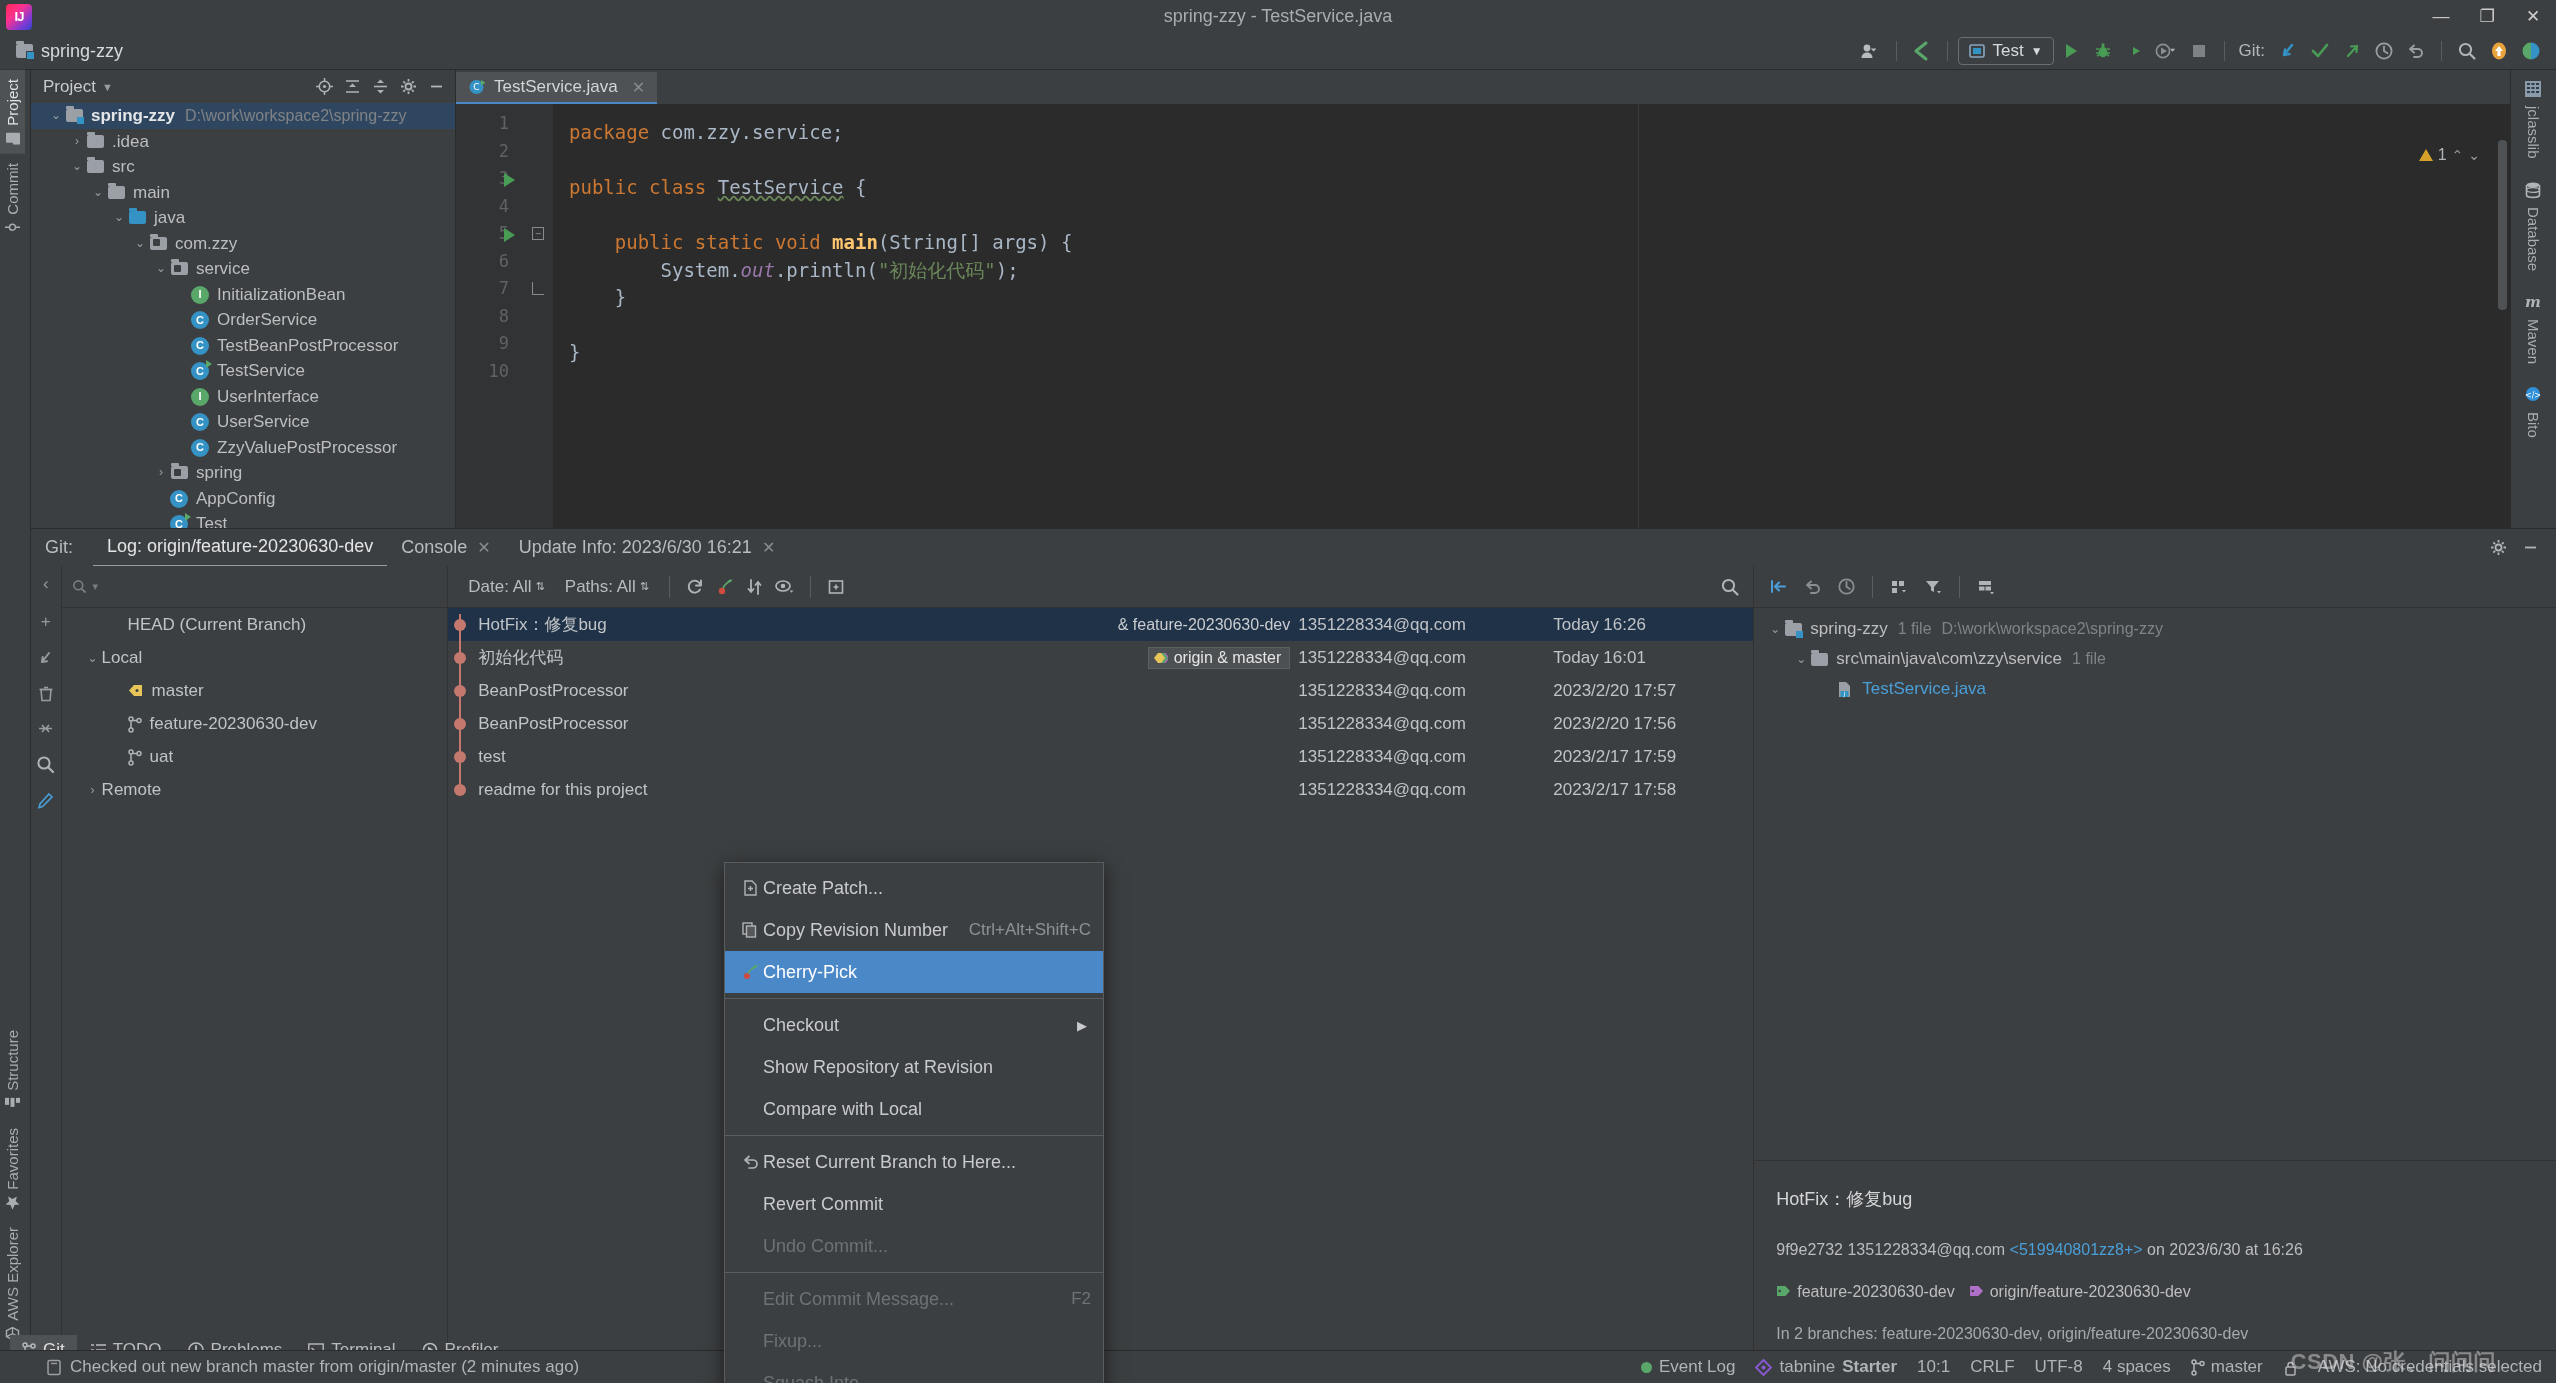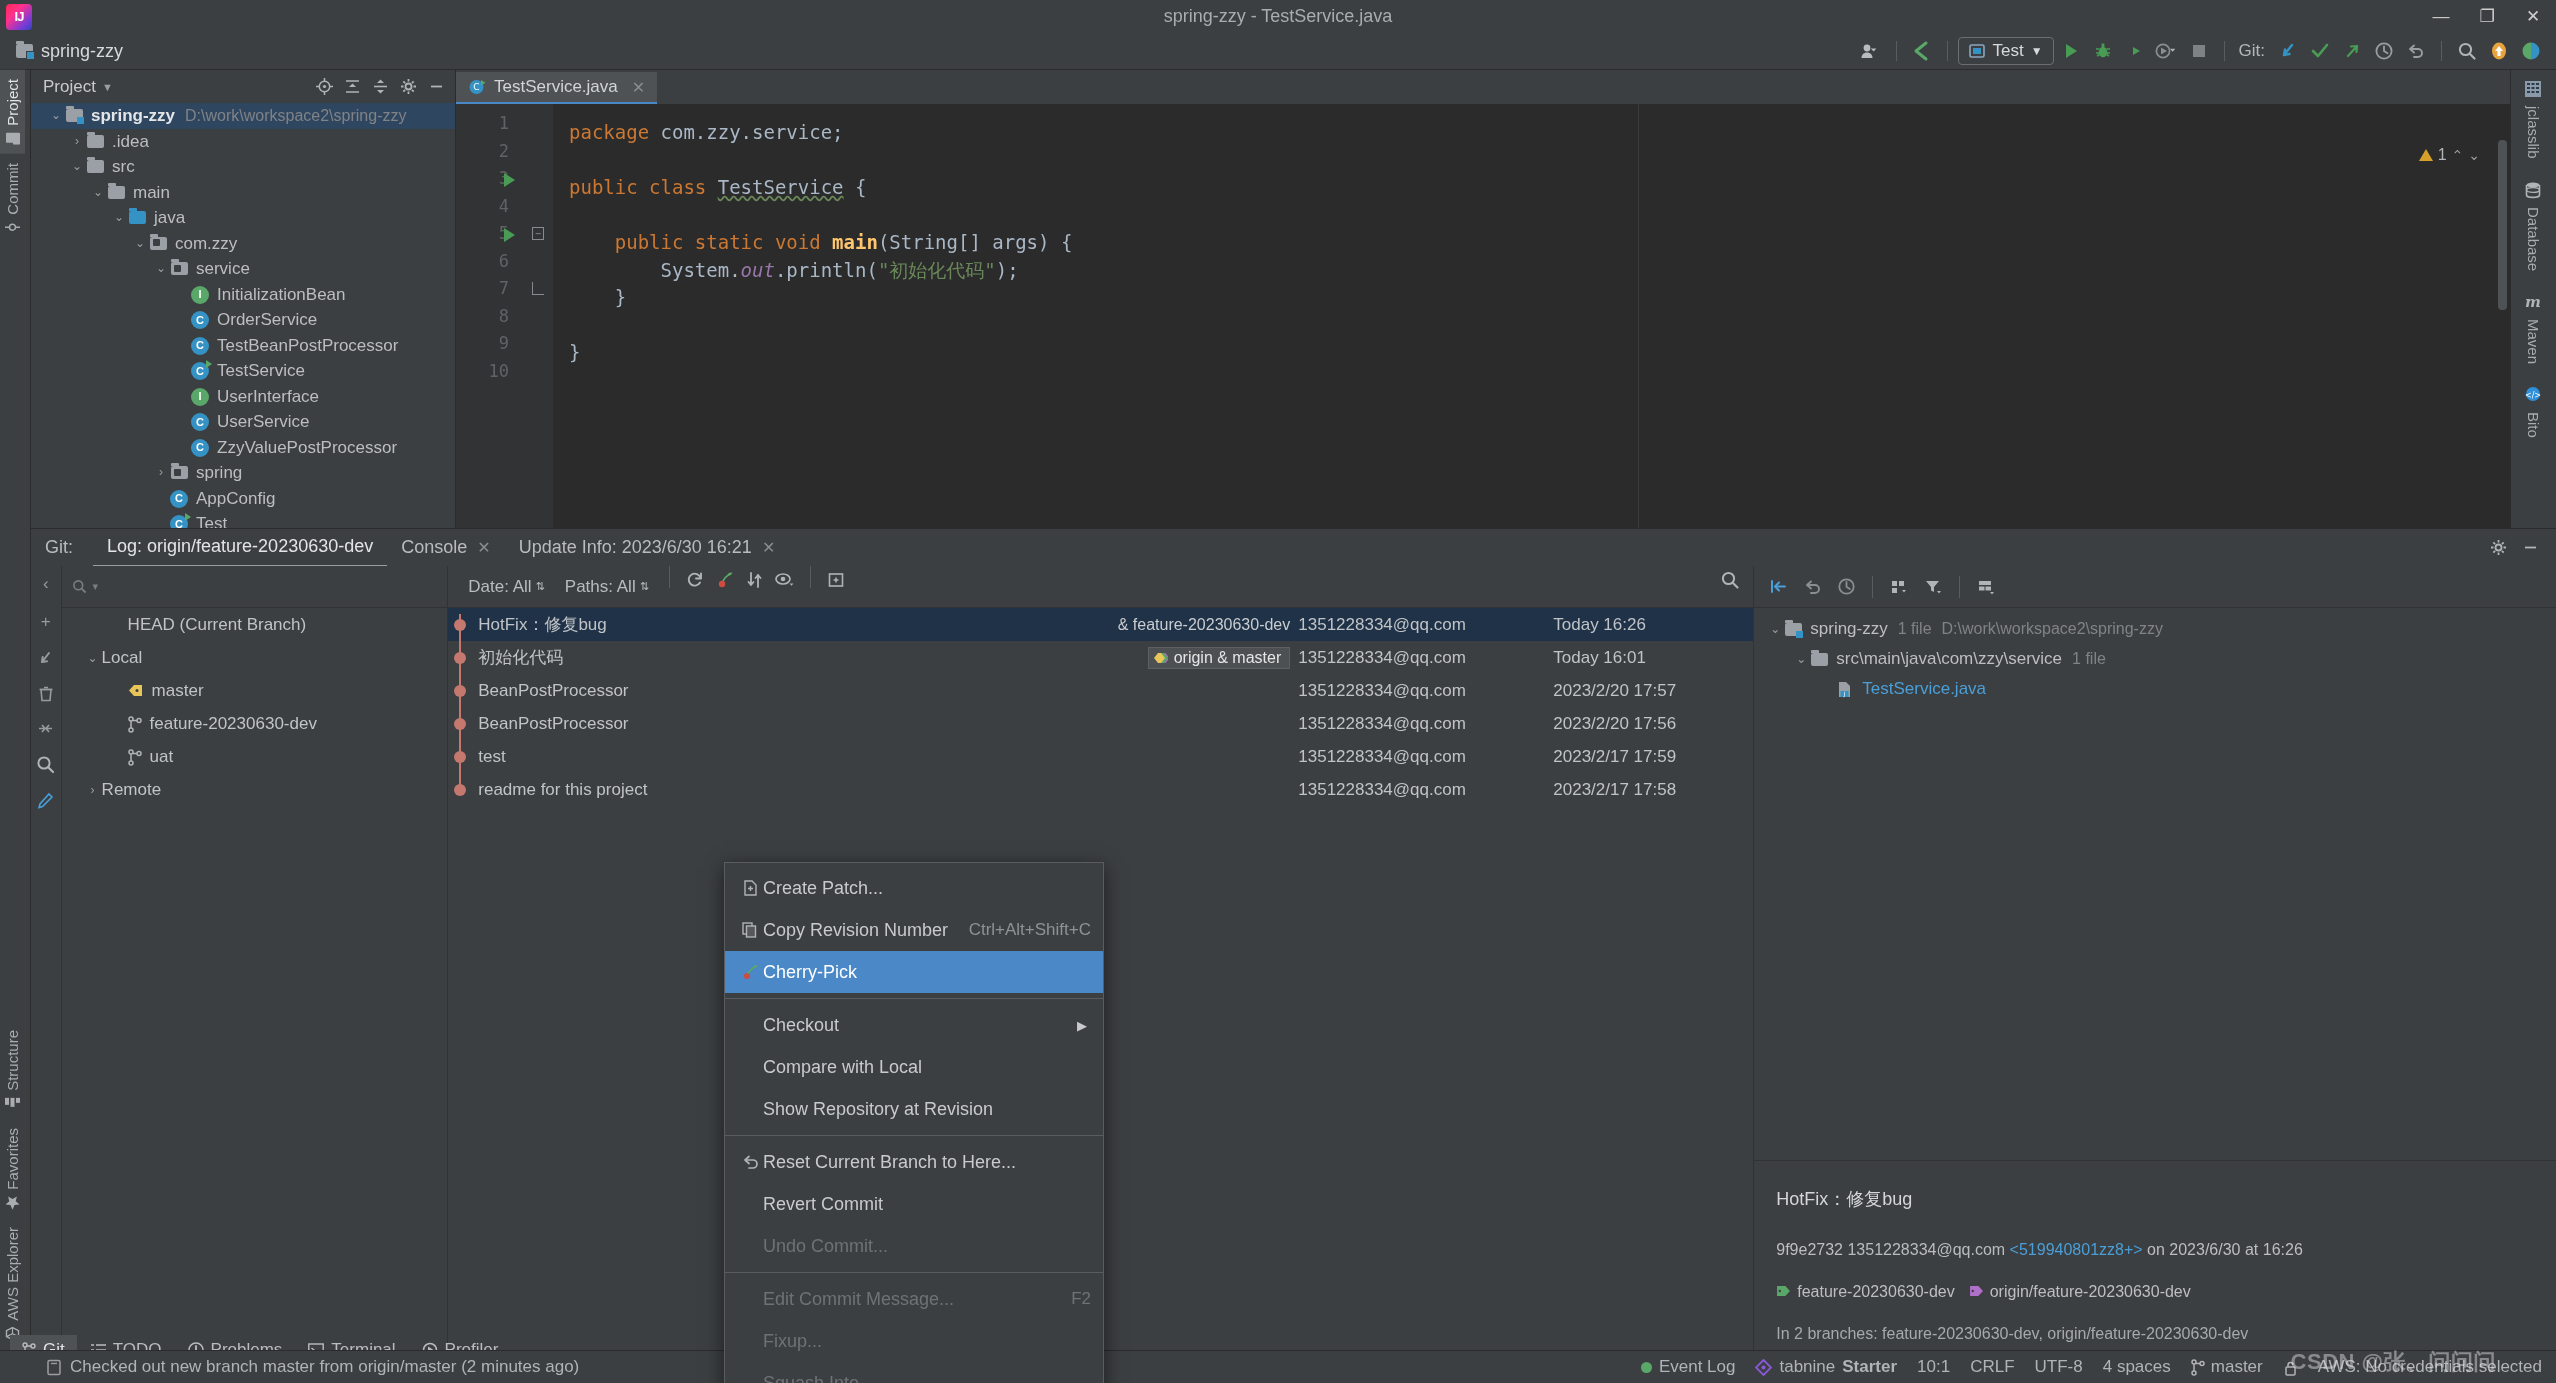--- a/index.html
+++ b/index.html
@@ -236,21 +236,21 @@
     color: #7a7d80; font-size: 17px; gap: 6px; border-bottom: 1px solid #323232;
   }
   .brow { display:flex; align-items:center; height: 33px; font-size: 17px; color: #c0c3c7; padding-left: 22px; white-space: nowrap; }
   .tagico { width:16px;height:13px;margin-right:8px;flex:none; }
   .branchico { width:14px;height:16px;margin-right:8px;flex:none; }
 
   .commits {
     flex: 1; background: #3c3f41; position: relative; border-right: 1px solid #323232;
   }
   .chead {
-    height: 42px; display: flex; gap: 0; border-bottom: 1px solid #323232;
+    height: 42px; display: flex; align-items: center; gap: 0; border-bottom: 1px solid #323232;
     font-size: 17px; color: #b9bcbf; padding-left: 10px;
   }
   .chead .filt { padding: 0 10px; display: flex; align-items: center; gap: 4px; }
   .chead .vsep { width:1px; height: 22px; background:#5a5d5f; margin: 0 10px; }
   .chead .ic { width: 30px; height:28px; display:flex; align-items:center; justify-content:center; color:#b0b3b7; font-size:16px; }
   .crow { display: flex; height: 33px; align-items: center; font-size: 17px; color: #c0c3c7; }
   .crow.sel { background: #1f3247; }
   .crow .subj { width: 580px; display:flex; align-items:center; padding-left: 6px; white-space: nowrap; overflow: hidden; }
   .crow .refs { width: 270px; display:flex; align-items:center; justify-content:flex-end; padding-right: 8px; white-space:nowrap; font-size:16px; }
   .crow .auth { width: 255px; white-space: nowrap; }
@@ -1262,25 +1262,25 @@
         <span class="lbl">Cherry-Pick</span>
       </div>
       <div class="cmsep"></div>
       <div class="cmi">
         <span class="ico"></span>
         <span class="lbl">Checkout</span>
         <span class="arw">▶</span>
       </div>
       <div class="cmi">
         <span class="ico"></span>
-        <span class="lbl">Compare with Local</span>
+        <span class="lbl">Show Repository at Revision</span>
       </div>
       <div class="cmi">
         <span class="ico"></span>
-        <span class="lbl">Show Repository at Revision</span>
+        <span class="lbl">Compare with Local</span>
       </div>
       <div class="cmsep"></div>
       <div class="cmi">
         <span class="ico">
           <svg width="17" height="16" viewBox="0 0 17 16">
             <path d="M4 6h7a4 4 0 0 1 0 8H7" stroke="#b0b3b7" stroke-width="1.7" fill="none" stroke-linecap="round"></path>
             <path d="M7 2.5 L3 6 L7 9.5" stroke="#b0b3b7" stroke-width="1.7" fill="none" stroke-linecap="round" stroke-linejoin="round"></path>
           </svg>
         </span>
         <span class="lbl">Reset Current Branch to Here...</span>

